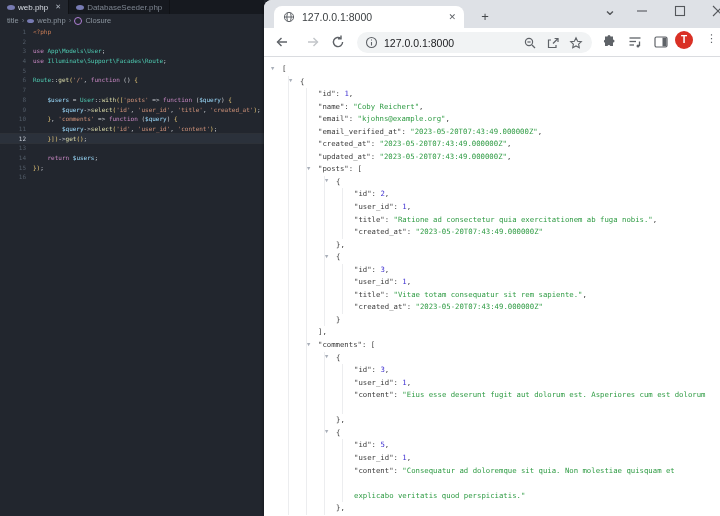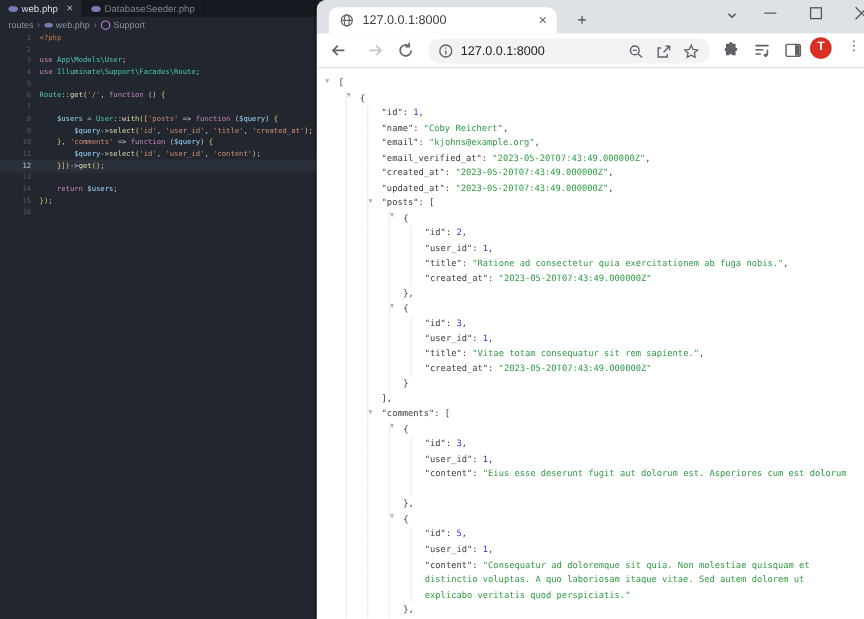--- a/index.html
+++ b/index.html
@@ -81,27 +81,27 @@
         <span class="php-ico"></span>
         <span>web.php</span>
         <span class="x">✕</span>
       </div>
       <div class="etab">
         <span class="php-ico"></span>
         <span>DatabaseSeeder.php</span>
       </div>
     </div>
     <div class="bcrumb">
-      <span>routes</span>
+      <span>title</span>
       <span class="sep">›</span>
       <span class="php-ico" style="width:7px;height:4px;"></span>
       <span>web.php</span>
       <span class="sep">›</span>
       <span class="closure-ico"></span>
-      <span>Support</span>
+      <span>Closure</span>
     </div>
     <div class="code-area">
         <div class="crow"><span class="ln">1</span><span class="tk-tag">&lt;?php</span></div>
         <div class="crow"><span class="ln">2</span></div>
         <div class="crow"><span class="ln">3</span><span class="tk-kw">use</span><span class="tk-pn"> </span><span class="tk-cls">App\Models\User</span><span class="tk-pn">;</span></div>
         <div class="crow"><span class="ln">4</span><span class="tk-kw">use</span><span class="tk-pn"> </span><span class="tk-cls">Illuminate\Support\Facades\Route</span><span class="tk-pn">;</span></div>
         <div class="crow"><span class="ln">5</span></div>
         <div class="crow"><span class="ln">6</span><span class="tk-cls">Route</span><span class="tk-pn">::</span><span class="tk-fn">get</span><span class="tk-br">(</span><span class="tk-str">'/'</span><span class="tk-pn">, </span><span class="tk-kw">function</span><span class="tk-pn"> () </span><span class="tk-br">{</span></div>
         <div class="crow"><span class="ln">7</span></div>
         <div class="crow"><span class="ln">8</span><span class="tk-pn">    </span><span class="tk-var">$users</span><span class="tk-pn"> = </span><span class="tk-cls">User</span><span class="tk-pn">::</span><span class="tk-fn">with</span><span class="tk-br">([</span><span class="tk-str">'posts'</span><span class="tk-pn"> =&gt; </span><span class="tk-kw">function</span><span class="tk-pn"> (</span><span class="tk-var">$query</span><span class="tk-pn">) </span><span class="tk-br">{</span></div>
@@ -252,19 +252,19 @@
           <div class="jrow" style="padding-left: 72px;"><i class="guide" style="left: 24px;"></i><i class="guide" style="left: 42px;"></i><i class="guide" style="left: 60px;"></i><span class="tri" style="left: 61px;">▼</span><span class="j-p">{</span></div>
           <div class="jrow" style="padding-left: 90px;"><i class="guide" style="left: 24px;"></i><i class="guide" style="left: 42px;"></i><i class="guide" style="left: 60px;"></i><i class="guide" style="left: 78px;"></i><span class="j-k">"id"</span><span class="j-p">: </span><span class="j-n">3</span><span class="j-p">,</span></div>
           <div class="jrow" style="padding-left: 90px;"><i class="guide" style="left: 24px;"></i><i class="guide" style="left: 42px;"></i><i class="guide" style="left: 60px;"></i><i class="guide" style="left: 78px;"></i><span class="j-k">"user_id"</span><span class="j-p">: </span><span class="j-n">1</span><span class="j-p">,</span></div>
           <div class="jrow" style="padding-left: 90px;"><i class="guide" style="left: 24px;"></i><i class="guide" style="left: 42px;"></i><i class="guide" style="left: 60px;"></i><i class="guide" style="left: 78px;"></i><span class="j-k">"content"</span><span class="j-p">: </span><span class="j-s">"Eius esse deserunt fugit aut dolorum est. Asperiores cum est dolorum</span></div>
           <div class="jrow" style="padding-left: 90px;"><i class="guide" style="left: 24px;"></i><i class="guide" style="left: 42px;"></i><i class="guide" style="left: 60px;"></i><i class="guide" style="left: 78px;"></i></div>
           <div class="jrow" style="padding-left: 72px;"><i class="guide" style="left: 24px;"></i><i class="guide" style="left: 42px;"></i><i class="guide" style="left: 60px;"></i><span class="j-p">},</span></div>
           <div class="jrow" style="padding-left: 72px;"><i class="guide" style="left: 24px;"></i><i class="guide" style="left: 42px;"></i><i class="guide" style="left: 60px;"></i><span class="tri" style="left: 61px;">▼</span><span class="j-p">{</span></div>
           <div class="jrow" style="padding-left: 90px;"><i class="guide" style="left: 24px;"></i><i class="guide" style="left: 42px;"></i><i class="guide" style="left: 60px;"></i><i class="guide" style="left: 78px;"></i><span class="j-k">"id"</span><span class="j-p">: </span><span class="j-n">5</span><span class="j-p">,</span></div>
           <div class="jrow" style="padding-left: 90px;"><i class="guide" style="left: 24px;"></i><i class="guide" style="left: 42px;"></i><i class="guide" style="left: 60px;"></i><i class="guide" style="left: 78px;"></i><span class="j-k">"user_id"</span><span class="j-p">: </span><span class="j-n">1</span><span class="j-p">,</span></div>
           <div class="jrow" style="padding-left: 90px;"><i class="guide" style="left: 24px;"></i><i class="guide" style="left: 42px;"></i><i class="guide" style="left: 60px;"></i><i class="guide" style="left: 78px;"></i><span class="j-k">"content"</span><span class="j-p">: </span><span class="j-s">"Consequatur ad doloremque sit quia. Non molestiae quisquam et</span></div>
-          <div class="jrow" style="padding-left: 90px;"><i class="guide" style="left: 24px;"></i><i class="guide" style="left: 42px;"></i><i class="guide" style="left: 60px;"></i><i class="guide" style="left: 78px;"></i><span class="j-s">distinctio voluptas. A quo laboriosam itaque vitae. Sed autem dolorem ut</span></div>
+          <div class="jrow" style="padding-left: 90px;"><i class="guide" style="left: 24px;"></i><i class="guide" style="left: 42px;"></i><i class="guide" style="left: 60px;"></i><i class="guide" style="left: 78px;"></i></div>
           <div class="jrow" style="padding-left: 90px;"><i class="guide" style="left: 24px;"></i><i class="guide" style="left: 42px;"></i><i class="guide" style="left: 60px;"></i><i class="guide" style="left: 78px;"></i><span class="j-s">explicabo veritatis quod perspiciatis."</span></div>
           <div class="jrow" style="padding-left: 72px;"><i class="guide" style="left: 24px;"></i><i class="guide" style="left: 42px;"></i><i class="guide" style="left: 60px;"></i><span class="j-p">},</span></div>
         </div>
     </div>
   </div>
 </div>
 
 </body></html>

